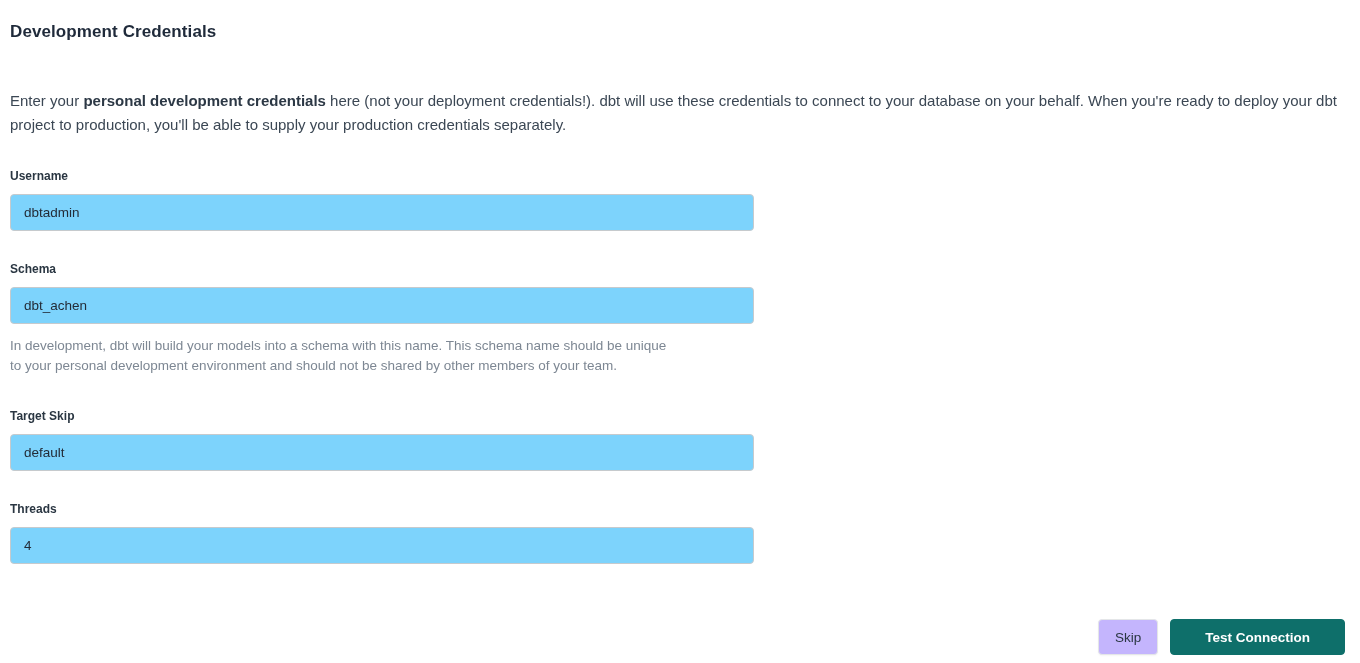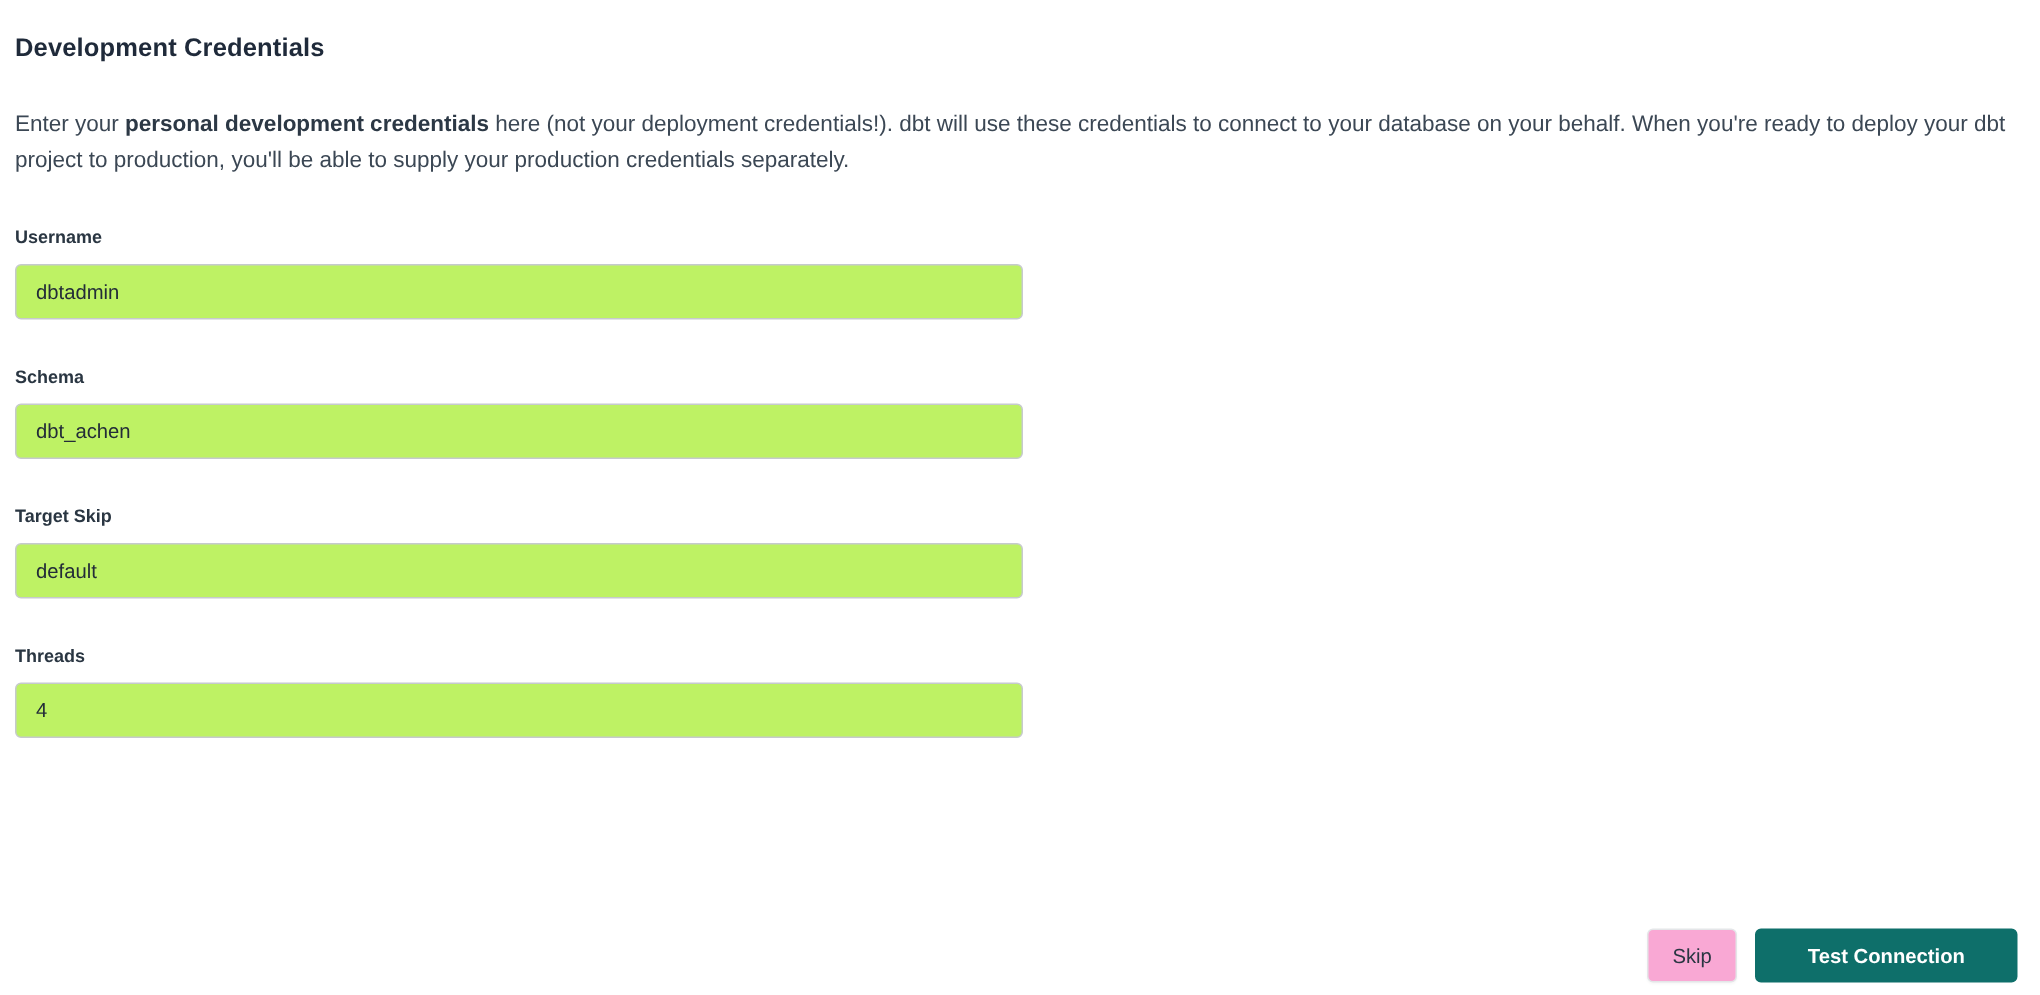--- a/index.html
+++ b/index.html
@@ -18,43 +18,43 @@
     padding: 6px 15px 0 10px;
   }
   .page-title {
     font-size: 17px;
     font-weight: 700;
     color: #1f2a3a;
     letter-spacing: 0.1px;
     margin-top: 16px;
   }
   .intro {
-    margin-top: 29px;
+    margin-top: 47px;
     font-size: 15px;
     line-height: 24px;
     color: #3b4754;
     max-width: 1335px;
   }
   .intro b { color: #2c3845; }
   .form-area { margin-top: 32px; }
   .field-group { margin-bottom: 31px; }
   .field-label {
     display: block;
     font-size: 12px;
     font-weight: 700;
     color: #2a3642;
     margin-bottom: 11px;
   }
   .text-input {
     display: block;
-    width: 672px;
+    width: 744px;
     height: 37px;
     border: 1px solid #c6cacd;
     border-radius: 4px;
-    background: #bef264;
+    background: #7dd3fc;
     padding: 0 13px;
     font-family: "Liberation Sans", sans-serif;
     font-size: 13.5px;
     color: #232c38;
     outline: none;
   }
   .password-mask {
     font-size: 10px;
     font-weight: 700;
     letter-spacing: 0.5px;
@@ -80,21 +80,21 @@
     height: 36px;
     border-radius: 4px;
     font-family: "Liberation Sans", sans-serif;
     font-size: 13.5px;
     cursor: pointer;
     display: inline-flex;
     align-items: center;
     justify-content: center;
   }
   .btn-skip {
-    background: #f9a8d4;
+    background: #c4b5fd;
     border: 1px solid #e4e6e8;
     box-shadow: 0 1px 2px rgba(0,0,0,0.04);
     color: #2a3642;
     padding: 0 16px;
     font-weight: 400;
   }
   .btn-primary {
     background: #0e6f6a;
     border: 1px solid #0e6f6a;
     color: #ffffff;
@@ -115,20 +115,21 @@
 
     <div class="field-group">
       <label class="field-label">Username</label>
       <input class="text-input" type="text" value="dbtadmin" style="">
     </div>
 
 
     <div class="field-group">
       <label class="field-label">Schema</label>
       <input class="text-input" type="text" value="dbt_achen" style="">
+      <p class="helper-text helper-extra-gap">In development, dbt will build your models into a schema with this name. This schema name should be unique to your personal development environment and should not be shared by other members of your team.</p>
     </div>
 
     <div class="field-group">
       <label class="field-label">Target Skip</label>
       <input class="text-input" type="text" value="default" style="">
     </div>
 
     <div class="field-group">
       <label class="field-label">Threads</label>
       <input class="text-input" type="text" value="4" style="">

